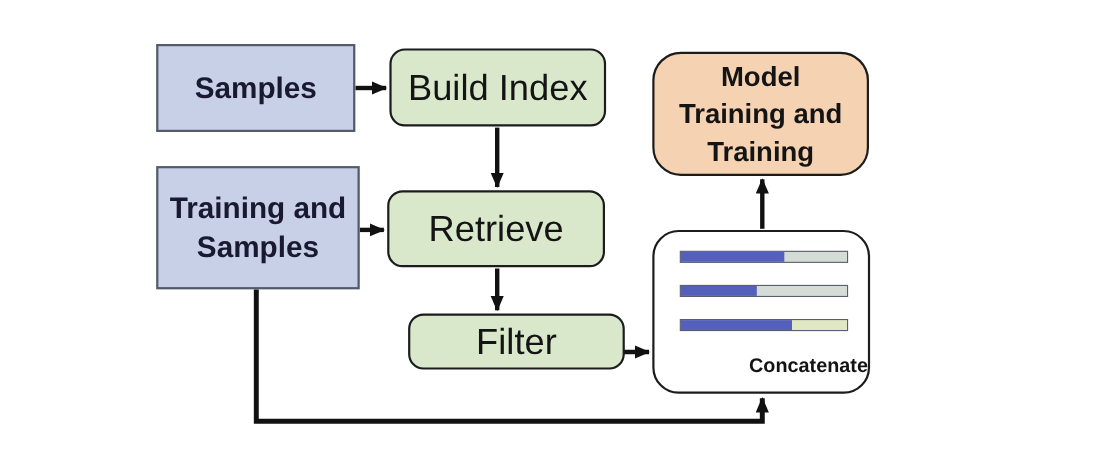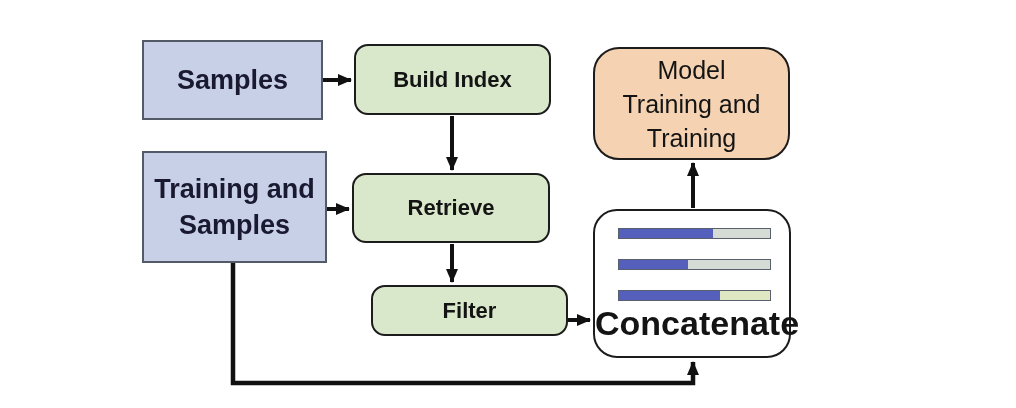--- a/index.html
+++ b/index.html
@@ -18,49 +18,49 @@
     background:var(--blue-box-fill);
     border:2.5px solid var(--blue-box-border);
     color:var(--navy-text);
     font-size:27px;font-weight:600;line-height:36px;
   }
   .green-box{
     background:var(--green-box-fill);
     border:2.5px solid var(--green-box-border);
     border-radius:14px;
     color:var(--black-text);
-    font-size:22px;font-weight:700;
+    font-size:33px;font-weight:400;
   }
   .peach-box{
     background:var(--peach-box-fill);
     border:2.5px solid var(--peach-box-border);
     border-radius:26px;
     color:var(--black-text);
-    font-size:25px;font-weight:400;line-height:34px;
+    font-size:25px;font-weight:700;line-height:34px;
   }
   .white-box{
     background:var(--white-box-fill);
     border:2.5px solid var(--white-box-border);
     border-radius:24px;
     color:var(--black-text);
     justify-content:flex-start;
   }
   .bars{
     position:absolute;left:23px;right:18px;top:17px;
     display:flex;flex-direction:column;gap:20px;
   }
   .bar{
     height:9px;border:1.5px solid var(--bar-border);
     background:var(--bar-track-gray);
   }
   .bar[data-track="green"]{background:var(--bar-track-green);}
   .bar-fill{height:100%;background:var(--bar-blue);}
   .concat-label{
     position:absolute;left:0;right:0;bottom:13px;
-    font-size:34px;font-weight:700;text-align:left;color:var(--black-text);margin-top:12px;
+    font-size:18px;font-weight:700;text-align:right;color:var(--black-text);margin-top:12px;
   }
 </style>
 </head>
 <body>
 
 <div class="stage">
 
   <svg class="connectors" width="1016" height="408" viewBox="0 0 1016 408">
     <defs>
       <marker id="ah" markerUnits="userSpaceOnUse" markerWidth="16" markerHeight="14" refX="13" refY="6" orient="auto">

